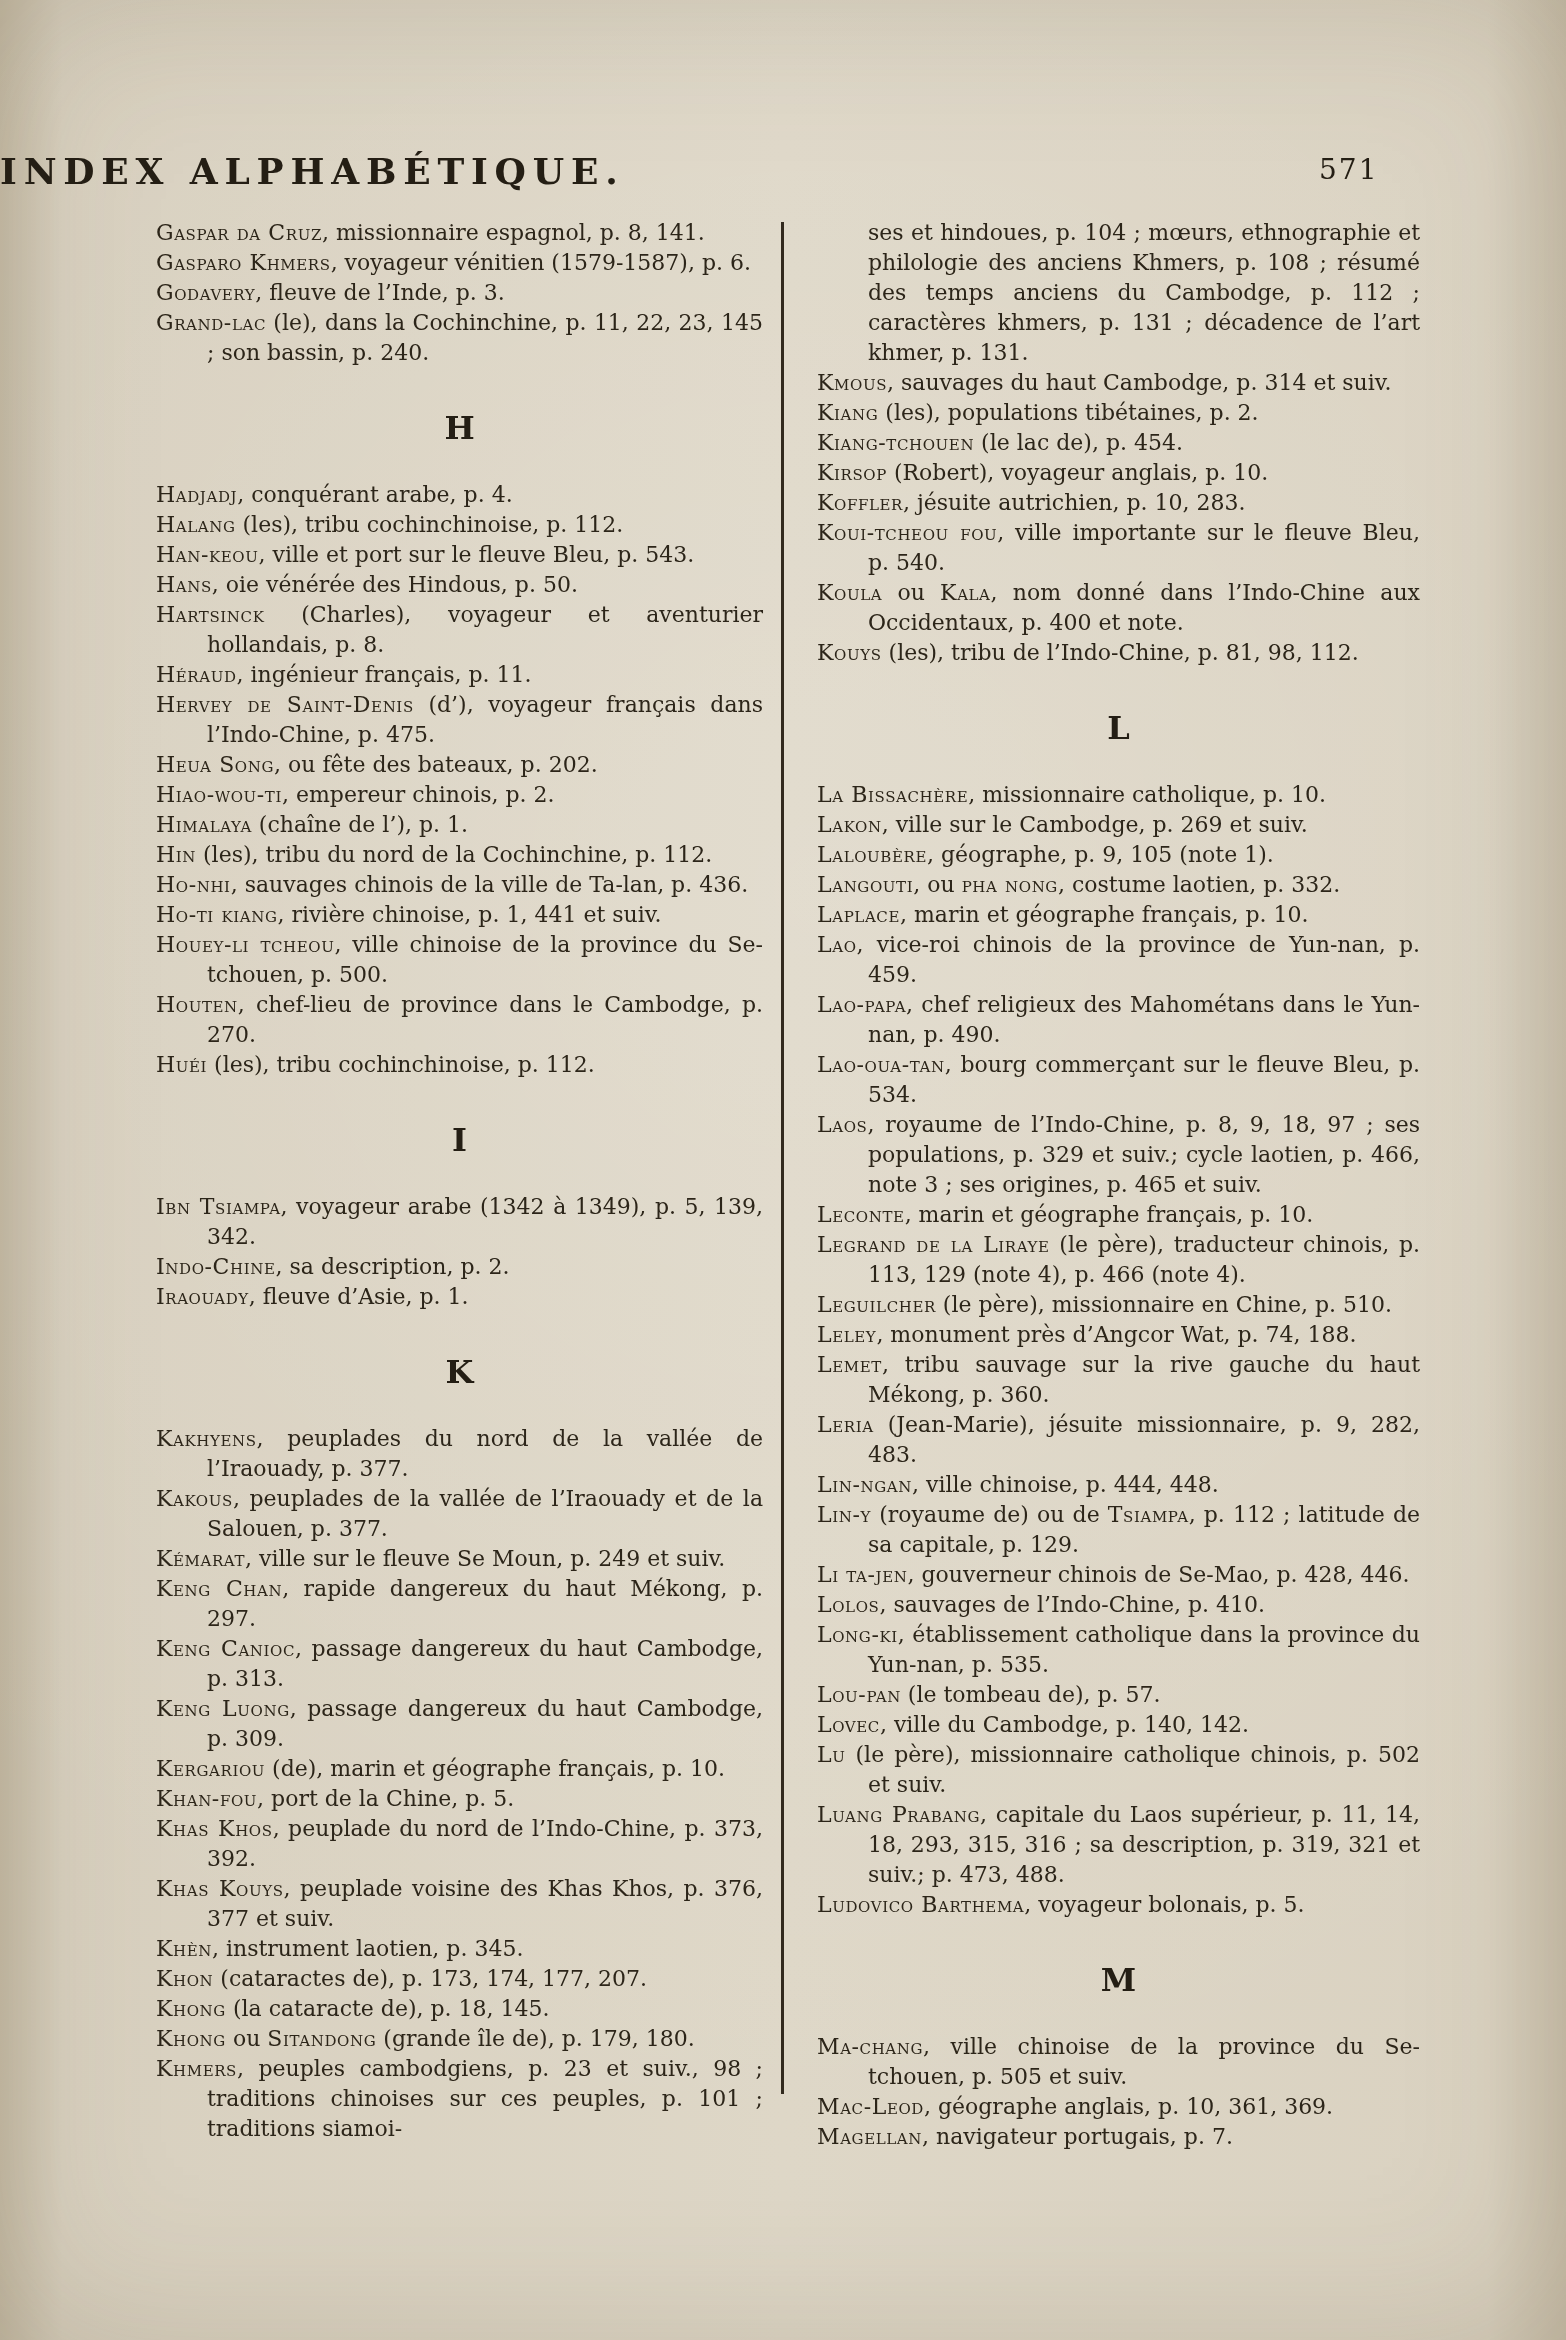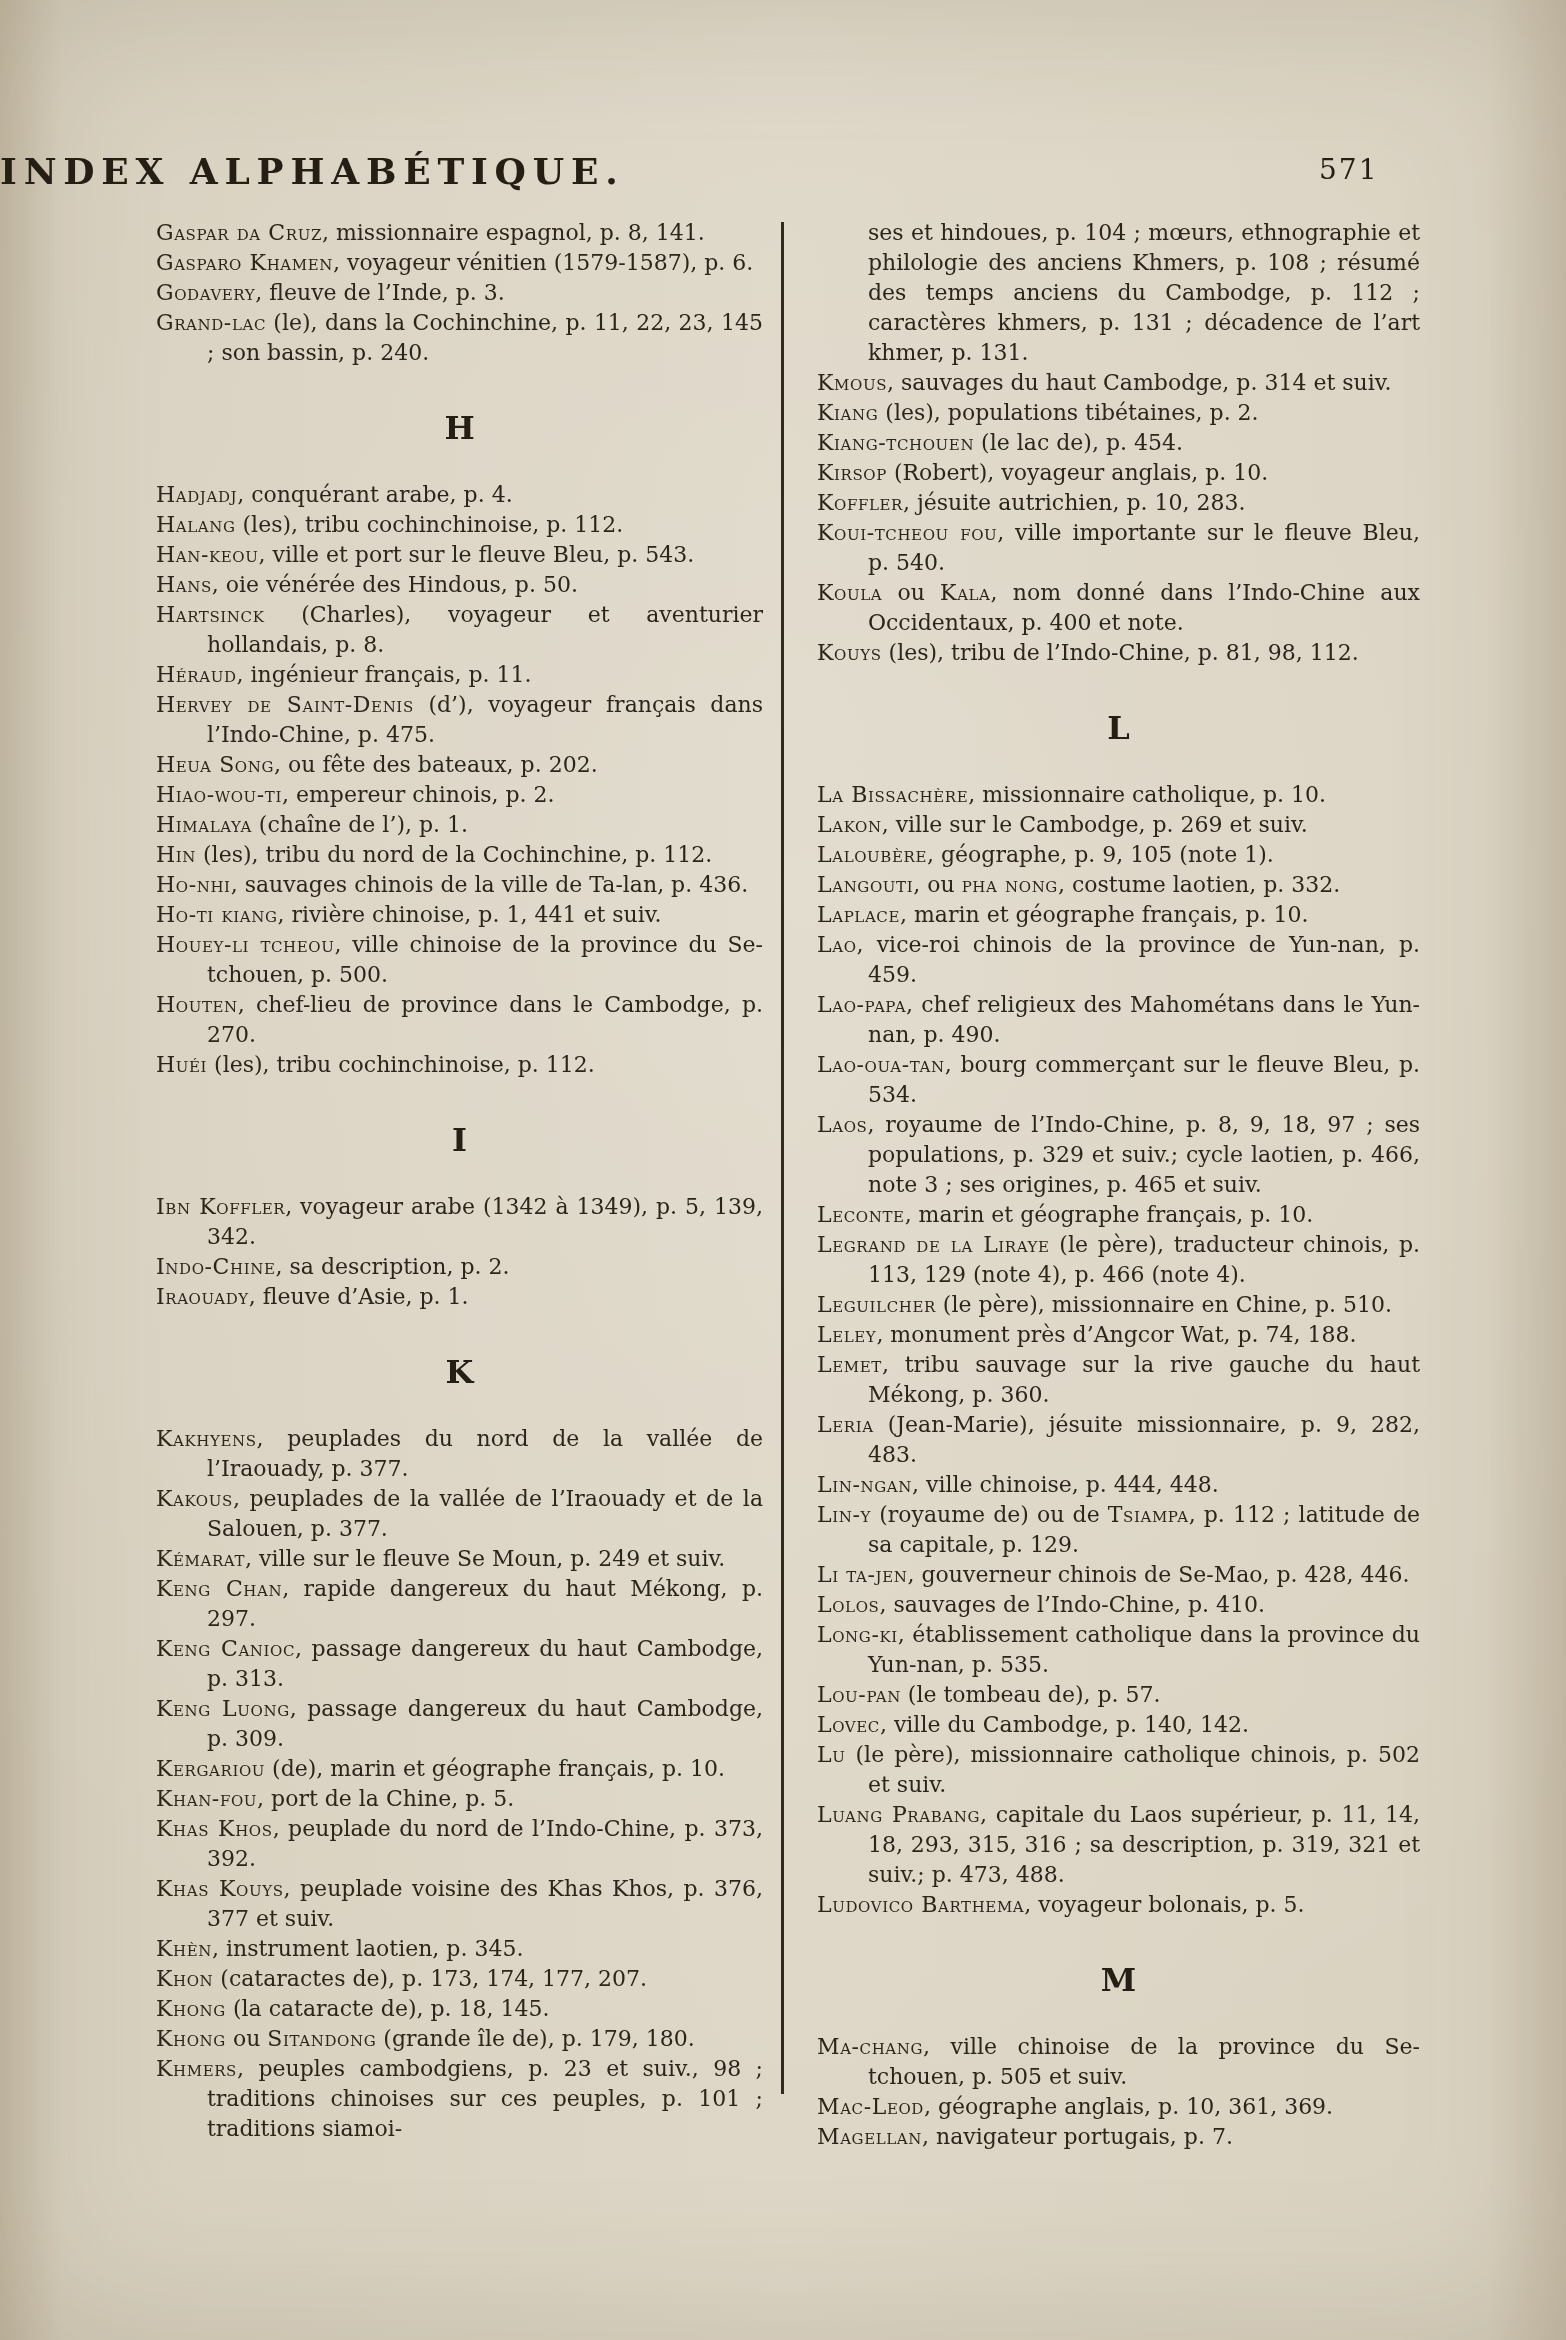--- a/index.html
+++ b/index.html
@@ -58,42 +58,42 @@
 </style>
 </head>
 <body>
 
 <div class="sheet">
   <div class="page-title">INDEX ALPHABÉTIQUE.</div>
   <div class="page-number">571</div>
   <div class="divider"></div>
   <div class="col col-left">
       <p class="entry"><span class="sc">Gaspar da Cruz</span><span class="txt">, missionnaire espagnol, p. 8, 141.</span></p>
-      <p class="entry"><span class="sc">Gasparo Khamen</span><span class="txt">, voyageur vénitien (1579-1587), p. 6.</span></p>
+      <p class="entry"><span class="sc">Gasparo Khmers</span><span class="txt">, voyageur vénitien (1579-1587), p. 6.</span></p>
       <p class="entry"><span class="sc">Godavery</span><span class="txt">, fleuve de l’Inde, p. 3.</span></p>
       <p class="entry"><span class="sc">Grand-lac</span><span class="txt"> (le), dans la Cochinchine, p. 11, 22, 23, 145 ; son bassin, p. 240.</span></p>
       <div class="letter-heading">H</div>
       <p class="entry"><span class="sc">Hadjadj</span><span class="txt">, conquérant arabe, p. 4.</span></p>
       <p class="entry"><span class="sc">Halang</span><span class="txt"> (les), tribu cochinchinoise, p. 112.</span></p>
       <p class="entry"><span class="sc">Han-keou</span><span class="txt">, ville et port sur le fleuve Bleu, p. 543.</span></p>
       <p class="entry"><span class="sc">Hans</span><span class="txt">, oie vénérée des Hindous, p. 50.</span></p>
       <p class="entry"><span class="sc">Hartsinck</span><span class="txt"> (Charles), voyageur et aventurier hollandais, p. 8.</span></p>
       <p class="entry"><span class="sc">Héraud</span><span class="txt">, ingénieur français, p. 11.</span></p>
       <p class="entry"><span class="sc">Hervey de Saint-Denis</span><span class="txt"> (d’), voyageur français dans l’Indo-Chine, p. 475.</span></p>
       <p class="entry"><span class="sc">Heua Song</span><span class="txt">, ou fête des bateaux, p. 202.</span></p>
       <p class="entry"><span class="sc">Hiao-wou-ti</span><span class="txt">, empereur chinois, p. 2.</span></p>
       <p class="entry"><span class="sc">Himalaya</span><span class="txt"> (chaîne de l’), p. 1.</span></p>
       <p class="entry"><span class="sc">Hin</span><span class="txt"> (les), tribu du nord de la Cochinchine, p. 112.</span></p>
       <p class="entry"><span class="sc">Ho-nhi</span><span class="txt">, sauvages chinois de la ville de Ta-lan, p. 436.</span></p>
       <p class="entry"><span class="sc">Ho-ti kiang</span><span class="txt">, rivière chinoise, p. 1, 441 et suiv.</span></p>
       <p class="entry"><span class="sc">Houey-li tcheou</span><span class="txt">, ville chinoise de la province du Se-tchouen, p. 500.</span></p>
       <p class="entry"><span class="sc">Houten</span><span class="txt">, chef-lieu de province dans le Cambodge, p. 270.</span></p>
       <p class="entry"><span class="sc">Huéi</span><span class="txt"> (les), tribu cochinchinoise, p. 112.</span></p>
       <div class="letter-heading">I</div>
-      <p class="entry"><span class="sc">Ibn Koffler</span><span class="txt">, voyageur arabe (1342 à 1349), p. 5, 139, 342.</span></p>
+      <p class="entry"><span class="sc">Ibn Tsiampa</span><span class="txt">, voyageur arabe (1342 à 1349), p. 5, 139, 342.</span></p>
       <p class="entry"><span class="sc">Indo-Chine</span><span class="txt">, sa description, p. 2.</span></p>
       <p class="entry"><span class="sc">Iraouady</span><span class="txt">, fleuve d’Asie, p. 1.</span></p>
       <div class="letter-heading">K</div>
       <p class="entry"><span class="sc">Kakhyens</span><span class="txt">, peuplades du nord de la vallée de l’Iraouady, p. 377.</span></p>
       <p class="entry"><span class="sc">Kakous</span><span class="txt">, peuplades de la vallée de l’Iraouady et de la Salouen, p. 377.</span></p>
       <p class="entry"><span class="sc">Kémarat</span><span class="txt">, ville sur le fleuve Se Moun, p. 249 et suiv.</span></p>
       <p class="entry"><span class="sc">Keng Chan</span><span class="txt">, rapide dangereux du haut Mékong, p. 297.</span></p>
       <p class="entry"><span class="sc">Keng Canioc</span><span class="txt">, passage dangereux du haut Cambodge, p. 313.</span></p>
       <p class="entry"><span class="sc">Keng Luong</span><span class="txt">, passage dangereux du haut Cambodge, p. 309.</span></p>
       <p class="entry"><span class="sc">Kergariou</span><span class="txt"> (de), marin et géographe français, p. 10.</span></p>

